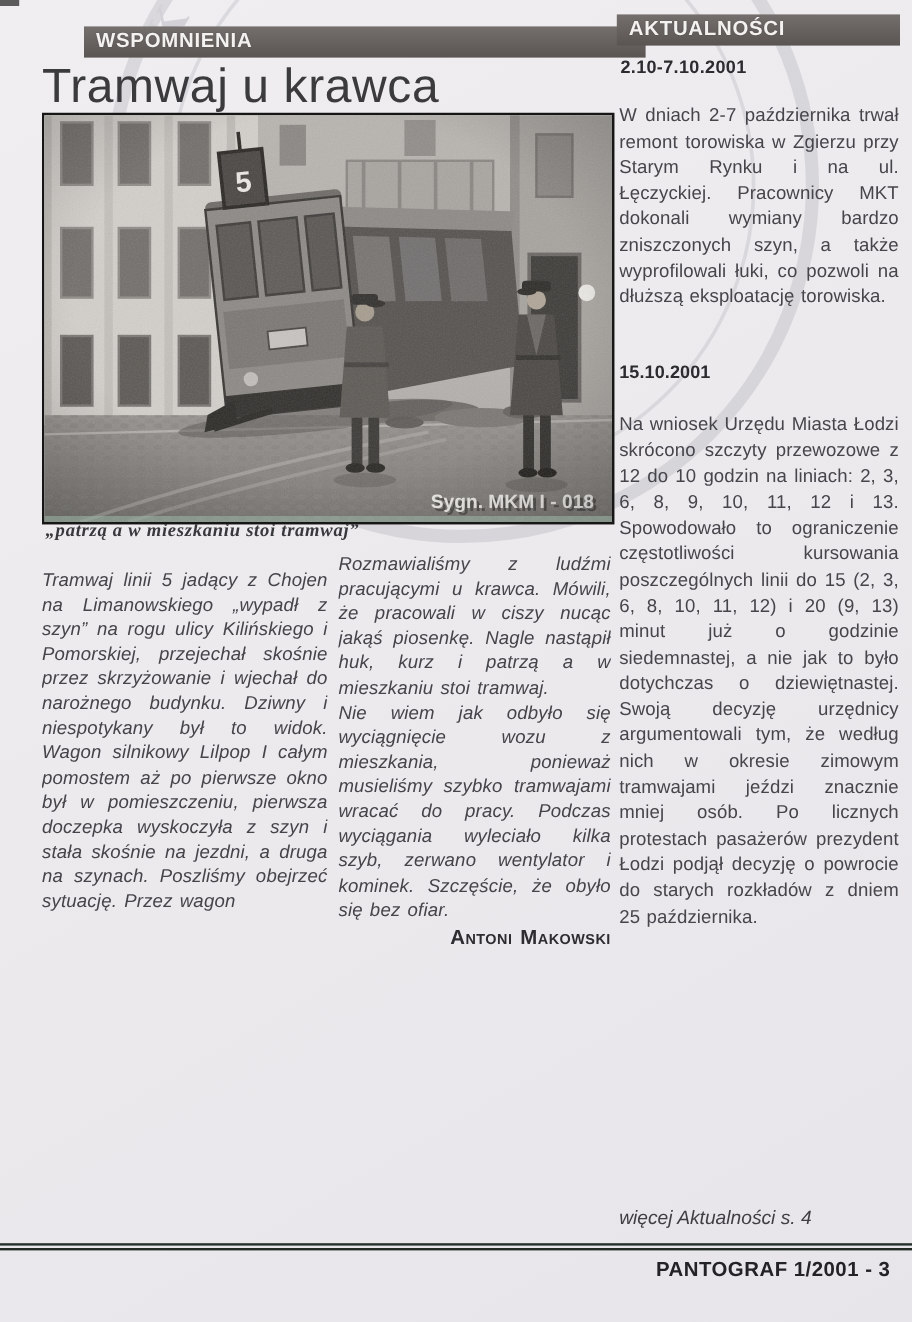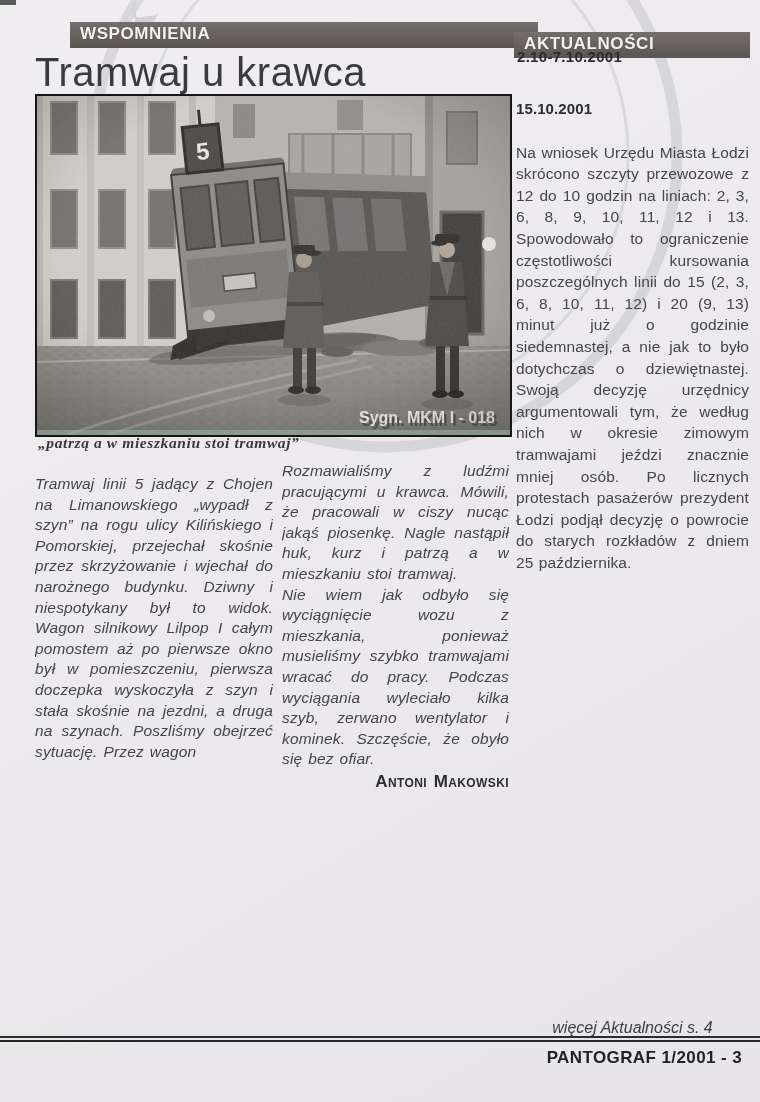--- a/index.html
+++ b/index.html
@@ -14,21 +14,21 @@
 
   
   .bar {
     position:absolute; z-index:1; height:21px;
     background:linear-gradient(#746f6c,#5a5552);
     color:#f4f2f0; font-weight:bold; font-size:17px; letter-spacing:.6px;
     padding:2px 0 3px 10px; box-sizing:content-box;
     text-shadow:0 0 1px rgba(0,0,0,.35);
   }
   #bar-left  { left:30px;  top:22px; width:458px;margin-left:40px; }
-  #bar-right { left:514px; top:32px; width:226px; }
+  #bar-right { left:514px; top:12px; width:226px; }
 
   #corner-smudge { left:0; top:0; width:16px; height:5px; background:#2a2a2a; opacity:.75; z-index:2; }
 
   #article-title {
     left:35px; top:50px; width:466px; z-index:1;
     text-align:left; font-size:40px; color:#3b3b3e; letter-spacing:.5px;
   }
 
   #news-date-range {
     left:517px; top:48px; z-index:1;
@@ -61,27 +61,27 @@
     font-variant:small-caps; font-size:17px; letter-spacing:.4px; color:#2d2d31;
     margin-top:2px;
   }
   #col3 {
     left:516px; top:86px; width:233px; height:925px;
     font-size:15.5px; line-height:21.6px; letter-spacing:.1px; word-spacing:1px;
     color:#45454b;
   }
   #col3 .news-date {
     font-weight:bold; font-size:15px; color:#2c2c30;
-    margin:4px 0 22px 0; text-align:left;
+    margin:33px 0 22px 0; text-align:left;
   }
   .gap { height:8px; }
 
   #more-link {
     left:516px; top:1007px; width:233px; z-index:1;
-    text-align:center; font-style:italic; font-size:16px; color:#3e3e44;margin-top:12px;
+    text-align:left; font-style:italic; font-size:16px; color:#3e3e44;
   }
 
   #footer-rule {
     left:0; top:1036px; width:760px; height:2px; z-index:1;
     border-top:2px solid #25302a; border-bottom:2px solid #222a24;
   }
   #footer-text {
     right:18px; top:1048px; z-index:1;
     font-weight:bold; font-size:17px; color:#232327; letter-spacing:.4px;padding-left:40px;
   }
@@ -260,20 +260,21 @@
   <p>Tramwaj linii 5 jadący z Chojen na Limanowskiego „wypadł z szyn” na rogu ulicy Kilińskiego i Pomorskiej, przejechał skośnie przez skrzyżowanie i wjechał do narożnego budynku. Dziwny i niespotykany był to widok. Wagon silnikowy Lilpop I całym pomostem aż po pierwsze okno był w pomieszczeniu, pierwsza doczepka wyskoczyła z szyn i stała skośnie na jezdni, a druga na szynach. Poszliśmy obejrzeć sytuację. Przez wagon</p>
 </div>
 
 <div id="col2" class="col">
   <p>Rozmawialiśmy z ludźmi pracującymi u krawca. Mówili, że pracowali w ciszy nucąc jakąś piosenkę. Nagle nastąpił huk, kurz i patrzą a w mieszkaniu stoi tramwaj.</p>
   <p>Nie wiem jak odbyło się wyciągnięcie wozu z mieszkania, ponieważ musieliśmy szybko tramwajami wracać do pracy. Podczas wyciągania wyleciało kilka szyb, zerwano wentylator i kominek. Szczęście, że obyło się bez ofiar.</p>
   <p id="author-byline">Antoni Makowski</p>
 </div>
 
 <div id="col3" class="col">
+  <p>W dniach 2-7 października trwał remont torowiska w Zgierzu przy Starym Rynku i na ul. Łęczyckiej. Pracownicy MKT dokonali wymiany bardzo zniszczonych szyn, a także wyprofilowali łuki, co pozwoli na dłuższą eksploatację torowiska.</p>
   <div class="gap"></div>
   <p class="news-date">15.10.2001</p>
   <p>Na wniosek Urzędu Miasta Łodzi skrócono szczyty przewozowe z 12 do 10 godzin na liniach: 2, 3, 6, 8, 9, 10, 11, 12 i 13. Spowodowało to ograniczenie częstotliwości kursowania poszczególnych linii do 15 (2, 3, 6, 8, 10, 11, 12) i 20 (9, 13) minut już o godzinie siedemnastej, a nie jak to było dotychczas o dziewiętnastej. Swoją decyzję urzędnicy argumentowali tym, że według nich w okresie zimowym tramwajami jeździ znacznie mniej osób. Po licznych protestach pasażerów prezydent Łodzi podjął decyzję o powrocie do starych rozkładów z dniem 25 października.</p>
 </div>
 
 <div id="more-link" class="layer">więcej Aktualności s. 4</div>
 
 <div id="footer-rule" class="layer"></div>
 <div id="footer-text" class="layer">PANTOGRAF 1/2001 - 3</div>
 

